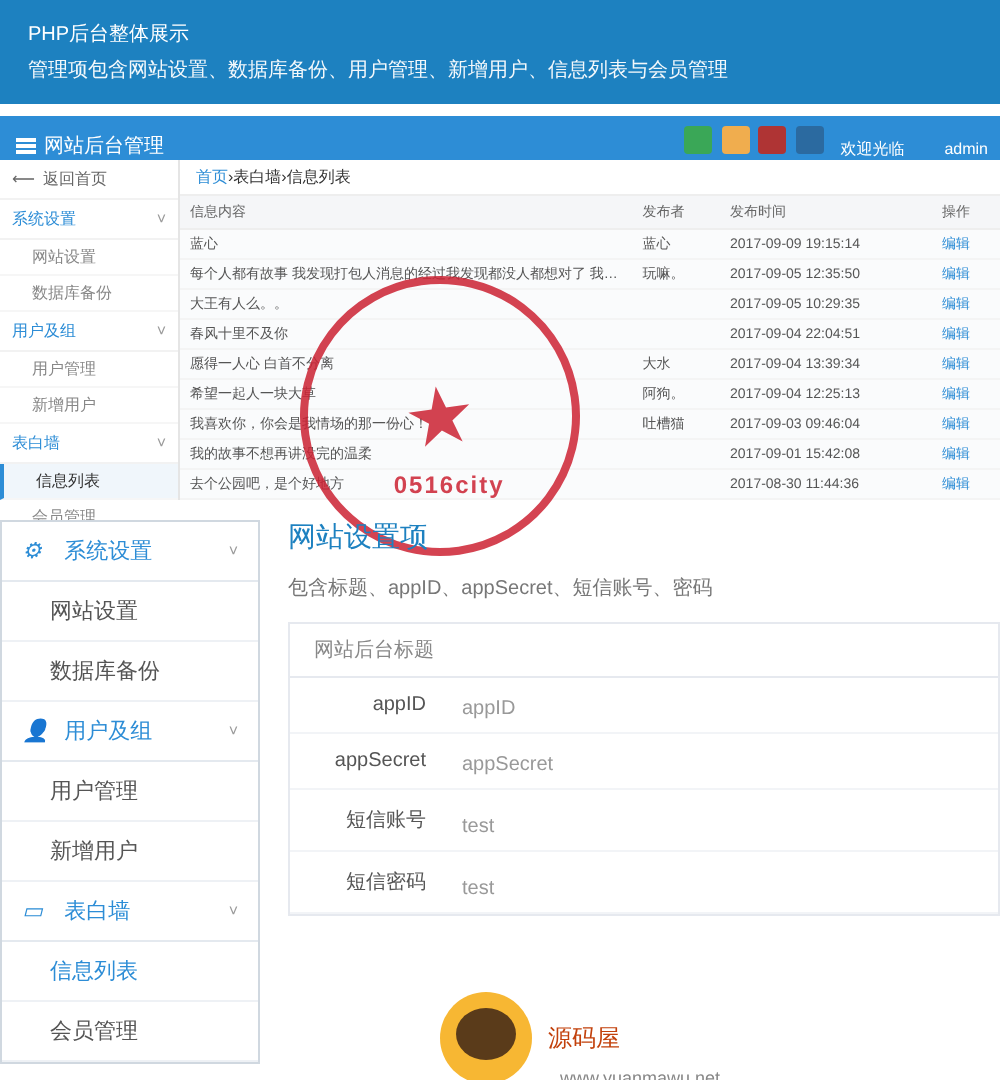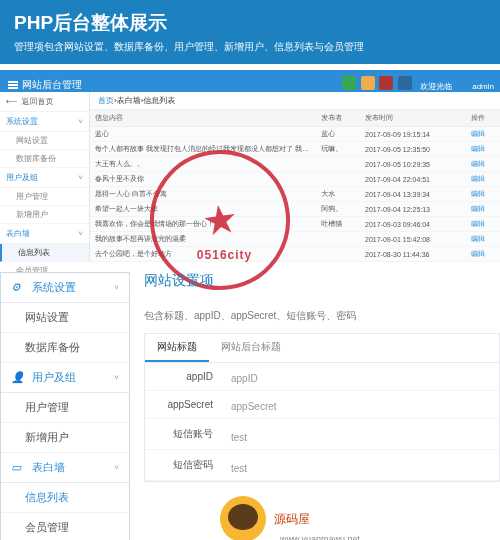--- a/index.html
+++ b/index.html
@@ -1,18 +1,18 @@
 <!DOCTYPE html>
 <html><head>
 <meta charset="utf-8">
 <style>
 *{margin:0;padding:0;box-sizing:border-box;font-family:"Microsoft YaHei",Arial,sans-serif}
 body{width:500px;height:540px;background:#fff;font-size:10px;color:#333;overflow:hidden;position:relative}
 .hero{background:#1d81c0;color:#fff;padding:10px 14px}
-.hero h1{font-size:19px;font-weight:700;margin-bottom:4px}
+.hero h1{font-size:10px;font-weight:400;margin-bottom:4px}
 .hero p{font-size:10px;opacity:.95}
 .admin{margin:6px 0 10px;position:relative}
 .topbar{display:flex;background:#2d8dd6;height:22px;align-items:flex-end;color:#fff}
 .topbar .brand{display:flex;align-items:center;gap:4px;padding:0 8px;font-size:10px}
 .topbar .hamb{display:inline-block;width:10px;height:8px;background:linear-gradient(#fff 0 2px,transparent 2px 3px,#fff 3px 5px,transparent 5px 6px,#fff 6px 8px)}
 .topbar .sp{flex:1}
 .topbar .right{display:flex;align-items:center;gap:20px;padding:0 6px;font-size:8px}
 .topbar .btns span{display:inline-block;width:14px;height:14px;border-radius:2px;margin-right:2px}
 .b1{background:#3aa757}.b2{background:#f0ad4e}.b3{background:#af3434}.b4{background:#2b6aa0}
 .adminbody{display:flex;height:170px}
@@ -32,21 +32,21 @@
 .tbl td.title{max-width:160px}
 .tbl td.op{color:#2d8dd6}
 .section2{margin:10px 0;position:relative}
 .s2body{display:flex}
 .leftnav{width:130px;border:1px solid #d0d8e0;font-size:11px}
 .leftnav .ghdr{background:#fff;color:#2d8dd6;padding:7px 10px;display:flex;justify-content:space-between;align-items:center;border-bottom:1px solid #e4e9ef;cursor:pointer}
 .leftnav .ghdr .ic{margin-right:6px;display:inline-block;width:12px;height:10px}
 .leftnav .gitem{padding:7px 10px 7px 24px;background:#fff;border-bottom:1px solid #eef1f5;color:#555;cursor:pointer}
 .leftnav .gitem.act{color:#2d8dd6}
 .rpane{flex:1;padding:0 0 0 14px}
-.rpane h2{color:#1d81c0;font-size:14px;font-weight:500;margin-bottom:19px}
+.rpane h2{color:#1d81c0;font-size:14px;font-weight:500;margin-bottom:9px}
 .rpane p.sub{color:#777;font-size:10px;margin-bottom:10px}
 .form{border:1px solid #e6e9ef;background:#fff;font-size:10px}
 .tabs{display:flex;border-bottom:1px solid #e6e9ef}
 .tabs span{padding:6px 12px;color:#888;cursor:pointer}
 .tabs span.act{color:#333;border-bottom:2px solid #2d8dd6}
 .frow{display:flex;align-items:flex-end;border-bottom:1px solid #f2f4f7}
 .frow label{width:78px;text-align:right;padding:8px 10px;color:#555}
 .frow .val{flex:1;padding:6px 8px;color:#999}
 .stamp{position:absolute;top:80px;left:150px;width:140px;height:140px;border:4px solid #c23;border-radius:50%;display:flex;align-items:center;justify-content:center;transform:rotate(-8deg);opacity:.85;pointer-events:none}
 .stamp .star{color:#c23;font-size:40px;position:absolute}
@@ -221,21 +221,20 @@
           <span class="chev">˅</span>
         </div>
       <div class="gitem act">信息列表</div>
       <div class="gitem">会员管理</div>
     </div>
     <div class="rpane">
       <h2>网站设置项</h2>
       <p class="sub">包含标题、appID、appSecret、短信账号、密码</p>
       <div class="form">
         <div class="tabs">
-          <span class="act">网站标题</span>
           <span>网站后台标题</span>
         </div>
         <div id="frows">
             <div class="frow">
               <label>appID</label>
               <div class="val">appID</div>
             </div>
             <div class="frow">
               <label>appSecret</label>
               <div class="val">appSecret</div>

